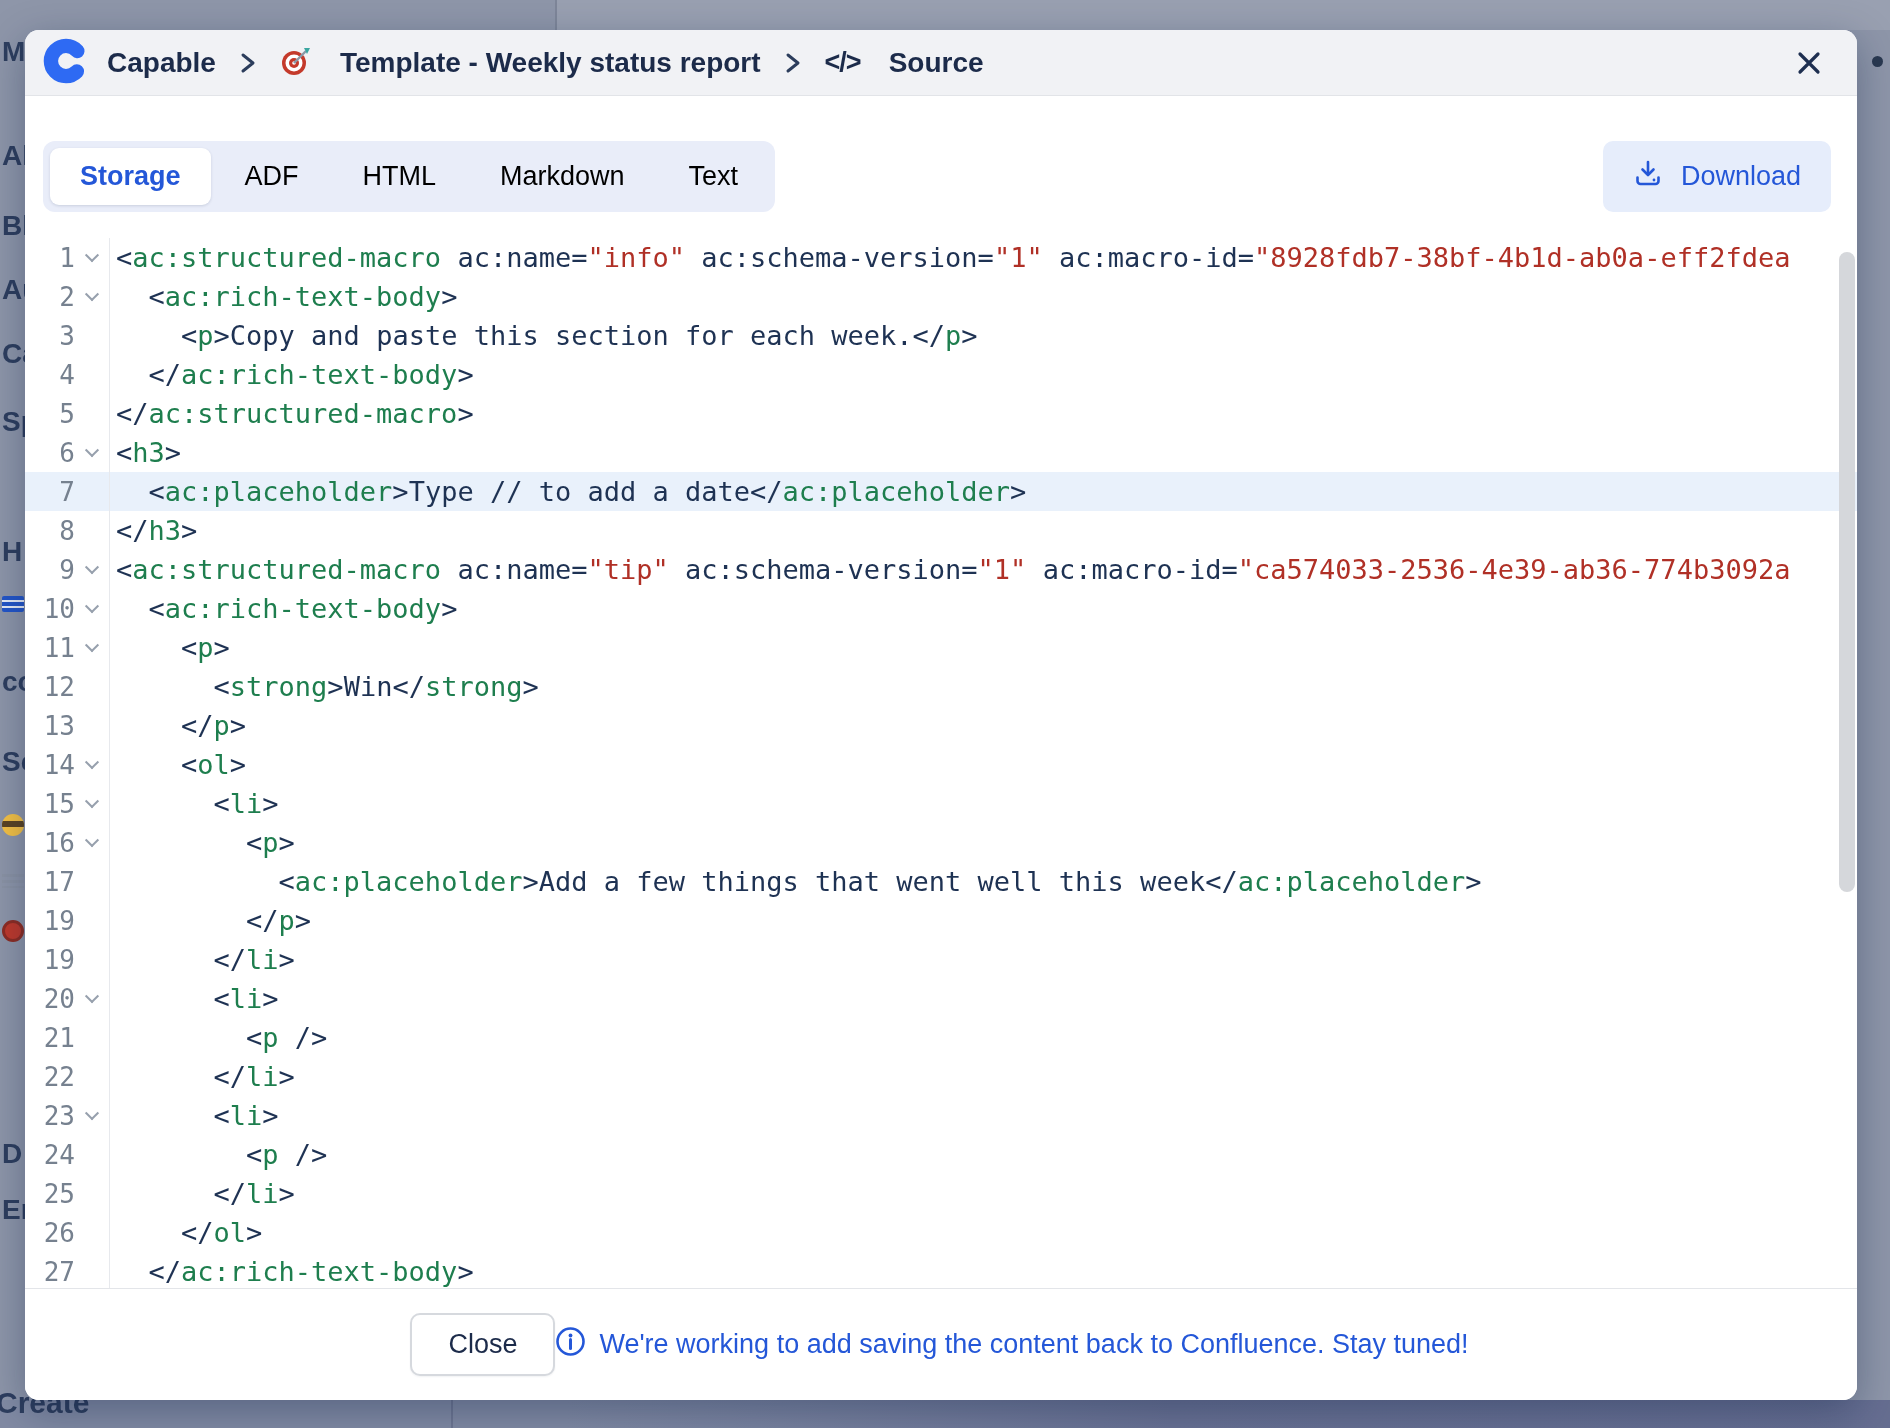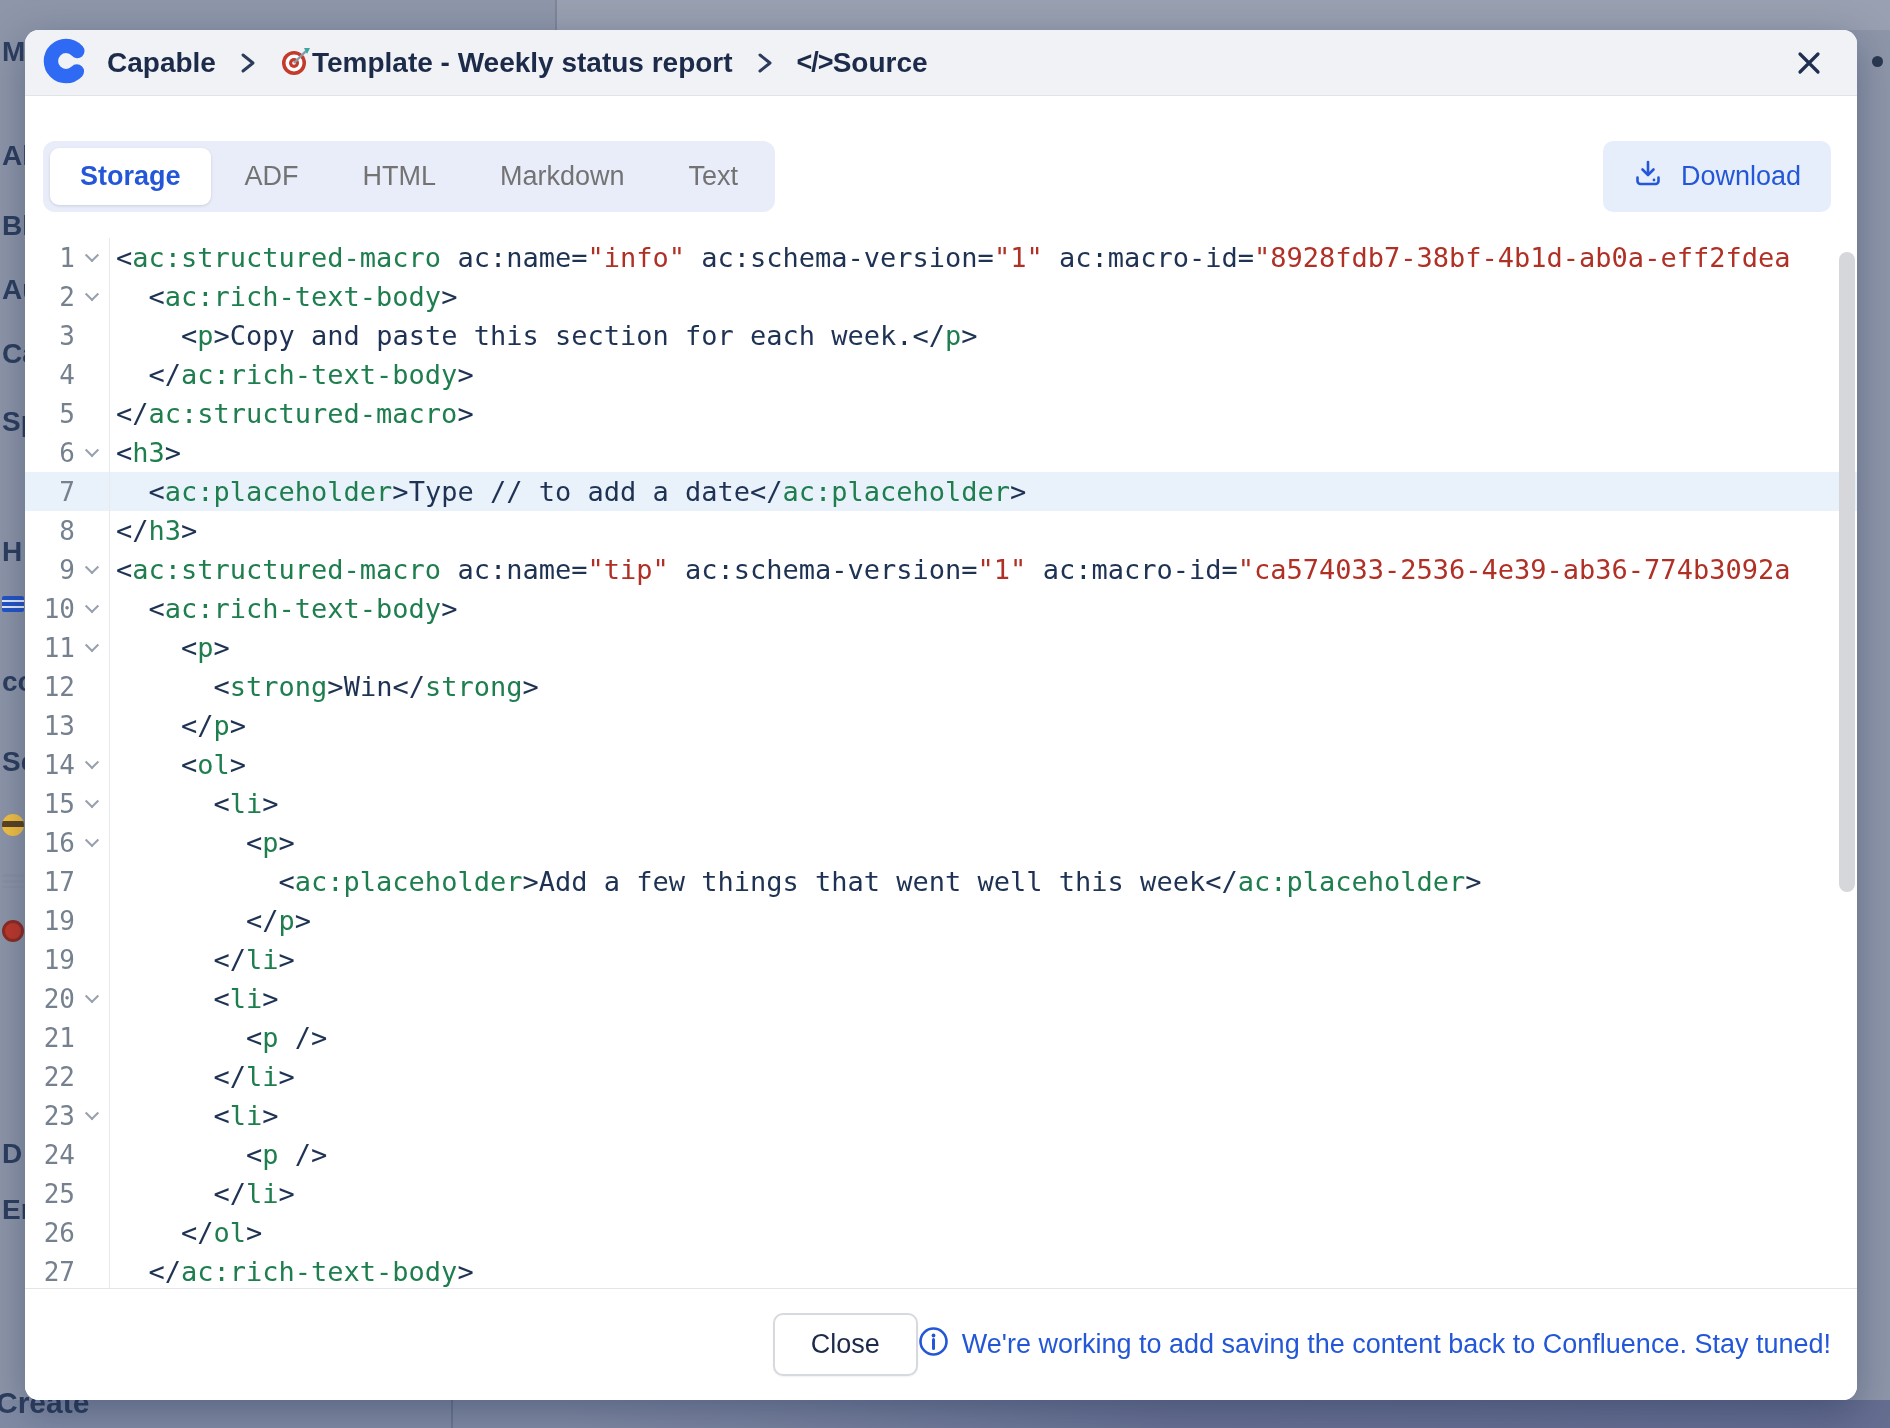--- a/index.html
+++ b/index.html
@@ -37,50 +37,50 @@
 
   
   .mhdr {
     height:66px; flex:0 0 66px; background:var(--header_bg,#f1f2f5);
     border-bottom:1px solid #e2e4e8; display:flex; align-items:center;
     padding:0 26px 0 18px; gap:18px;
   }
   .logo-c { flex:0 0 auto; }
   .crumb { font-size:28px; font-weight:600; color:#1c2b4a; white-space:nowrap; }
   .crumb-sep { display:flex; align-items:center; margin:0 4px; }
-  .crumb-group { display:flex; align-items:center; gap:0; }
+  .crumb-group { display:flex; align-items:center; gap:28px; }
   .src-glyph { font-size:27px; font-weight:700; color:#1c2b4a; letter-spacing:-1px; }
   .hdr-spacer { flex:1; }
   .close-x { width:44px; height:44px; display:flex; align-items:center; justify-content:center; cursor:pointer; border:none; background:transparent; }
 
   
   .toolbar { padding:36px 26px 26px 18px; display:flex; align-items:center; justify-content:space-between; background:#fff;margin-top:9px; }
   .tabs { display:flex; background:var(--tab_bar_bg,#e9edf9); border-radius:12px; padding:7px; gap:4px; }
-  .tab { font-size:27px; font-weight:500; color:#737373; padding:13px 30px; border-radius:9px; cursor:pointer; white-space:nowrap; }
+  .tab { font-size:27px; font-weight:500; color:#000000; padding:13px 30px; border-radius:9px; cursor:pointer; white-space:nowrap; }
   .tab.active { background:#fff; color:var(--accent,#2457d8); box-shadow:0 1px 3px rgba(9,30,66,.14); font-weight:600; }
   .dl-btn { display:flex; align-items:center; gap:18px; background:var(--download_bg,#e6edfb);
     border:none; border-radius:10px; padding:17px 30px; cursor:pointer;
     font-size:27px; font-weight:500; color:var(--accent,#2457d8); font-family:inherit; }
 
   
   .editor { flex:1 1 auto; position:relative; overflow:hidden; background:#fff;
     font-family:"DejaVu Sans Mono","Liberation Mono",monospace; }
   .code-row { display:flex; align-items:center; height:39px; white-space:pre; overflow:hidden; }
   .code-row.hl { background:var(--line_highlight,#e9f1fb); }
   .gut-num { flex:0 0 50px; text-align:right; font-size:26px; color:#76818f; }
   .gut-fold { flex:0 0 34px; display:flex; align-items:center; justify-content:center; cursor:pointer; }
   .gut-fold .chev { width:10px; height:10px; border-right:2.5px solid #97a0ad; border-bottom:2.5px solid #97a0ad; transform:rotate(45deg) translate(-2px,-2px); }
   .code-text { flex:1 1 auto; font-size:27px; padding-left:6px; overflow:hidden; border-left:1px solid #e7e9ed; height:100%; display:flex; align-items:center; }
   .tok-t { color:var(--tag_green,#1e7e4e); }
   .tok-s { color:var(--string_red,#b03026); }
   .tok-b,.tok-p,.tok-a { color:var(--code_navy,#1e3253); }
   .scroll-thumb { position:absolute; right:2px; top:14px; width:16px; height:640px; border-radius:8px; background:#d5d7db; cursor:pointer; }
 
   
-  .mftr { flex:0 0 112px; border-top:1px solid #e3e5e9; display:flex; align-items:center; justify-content:flex-end; padding:0 26px 0 23px; background:#fff; }
+  .mftr { flex:0 0 112px; border-top:1px solid #e3e5e9; display:flex; align-items:center; justify-content:center; padding:0 26px 0 23px; background:#fff; }
   .close-btn { background:#fff; border:2px solid #d6d9de; border-radius:10px; padding:14px 36px;
     font-size:27px; font-weight:500; color:#1c2b4a; font-family:inherit; cursor:pointer; box-shadow:0 1px 2px rgba(9,30,66,.06); }
   .notice { display:flex; align-items:center; gap:13px; color:var(--accent,#2457d8); font-size:27px; }
 </style>
 </head>
 <body>
 
 <div class="bd-top-divider"></div>
 <div class="bd-top-right"></div>
 <div class="bd-left-strip" id="left-strip">

